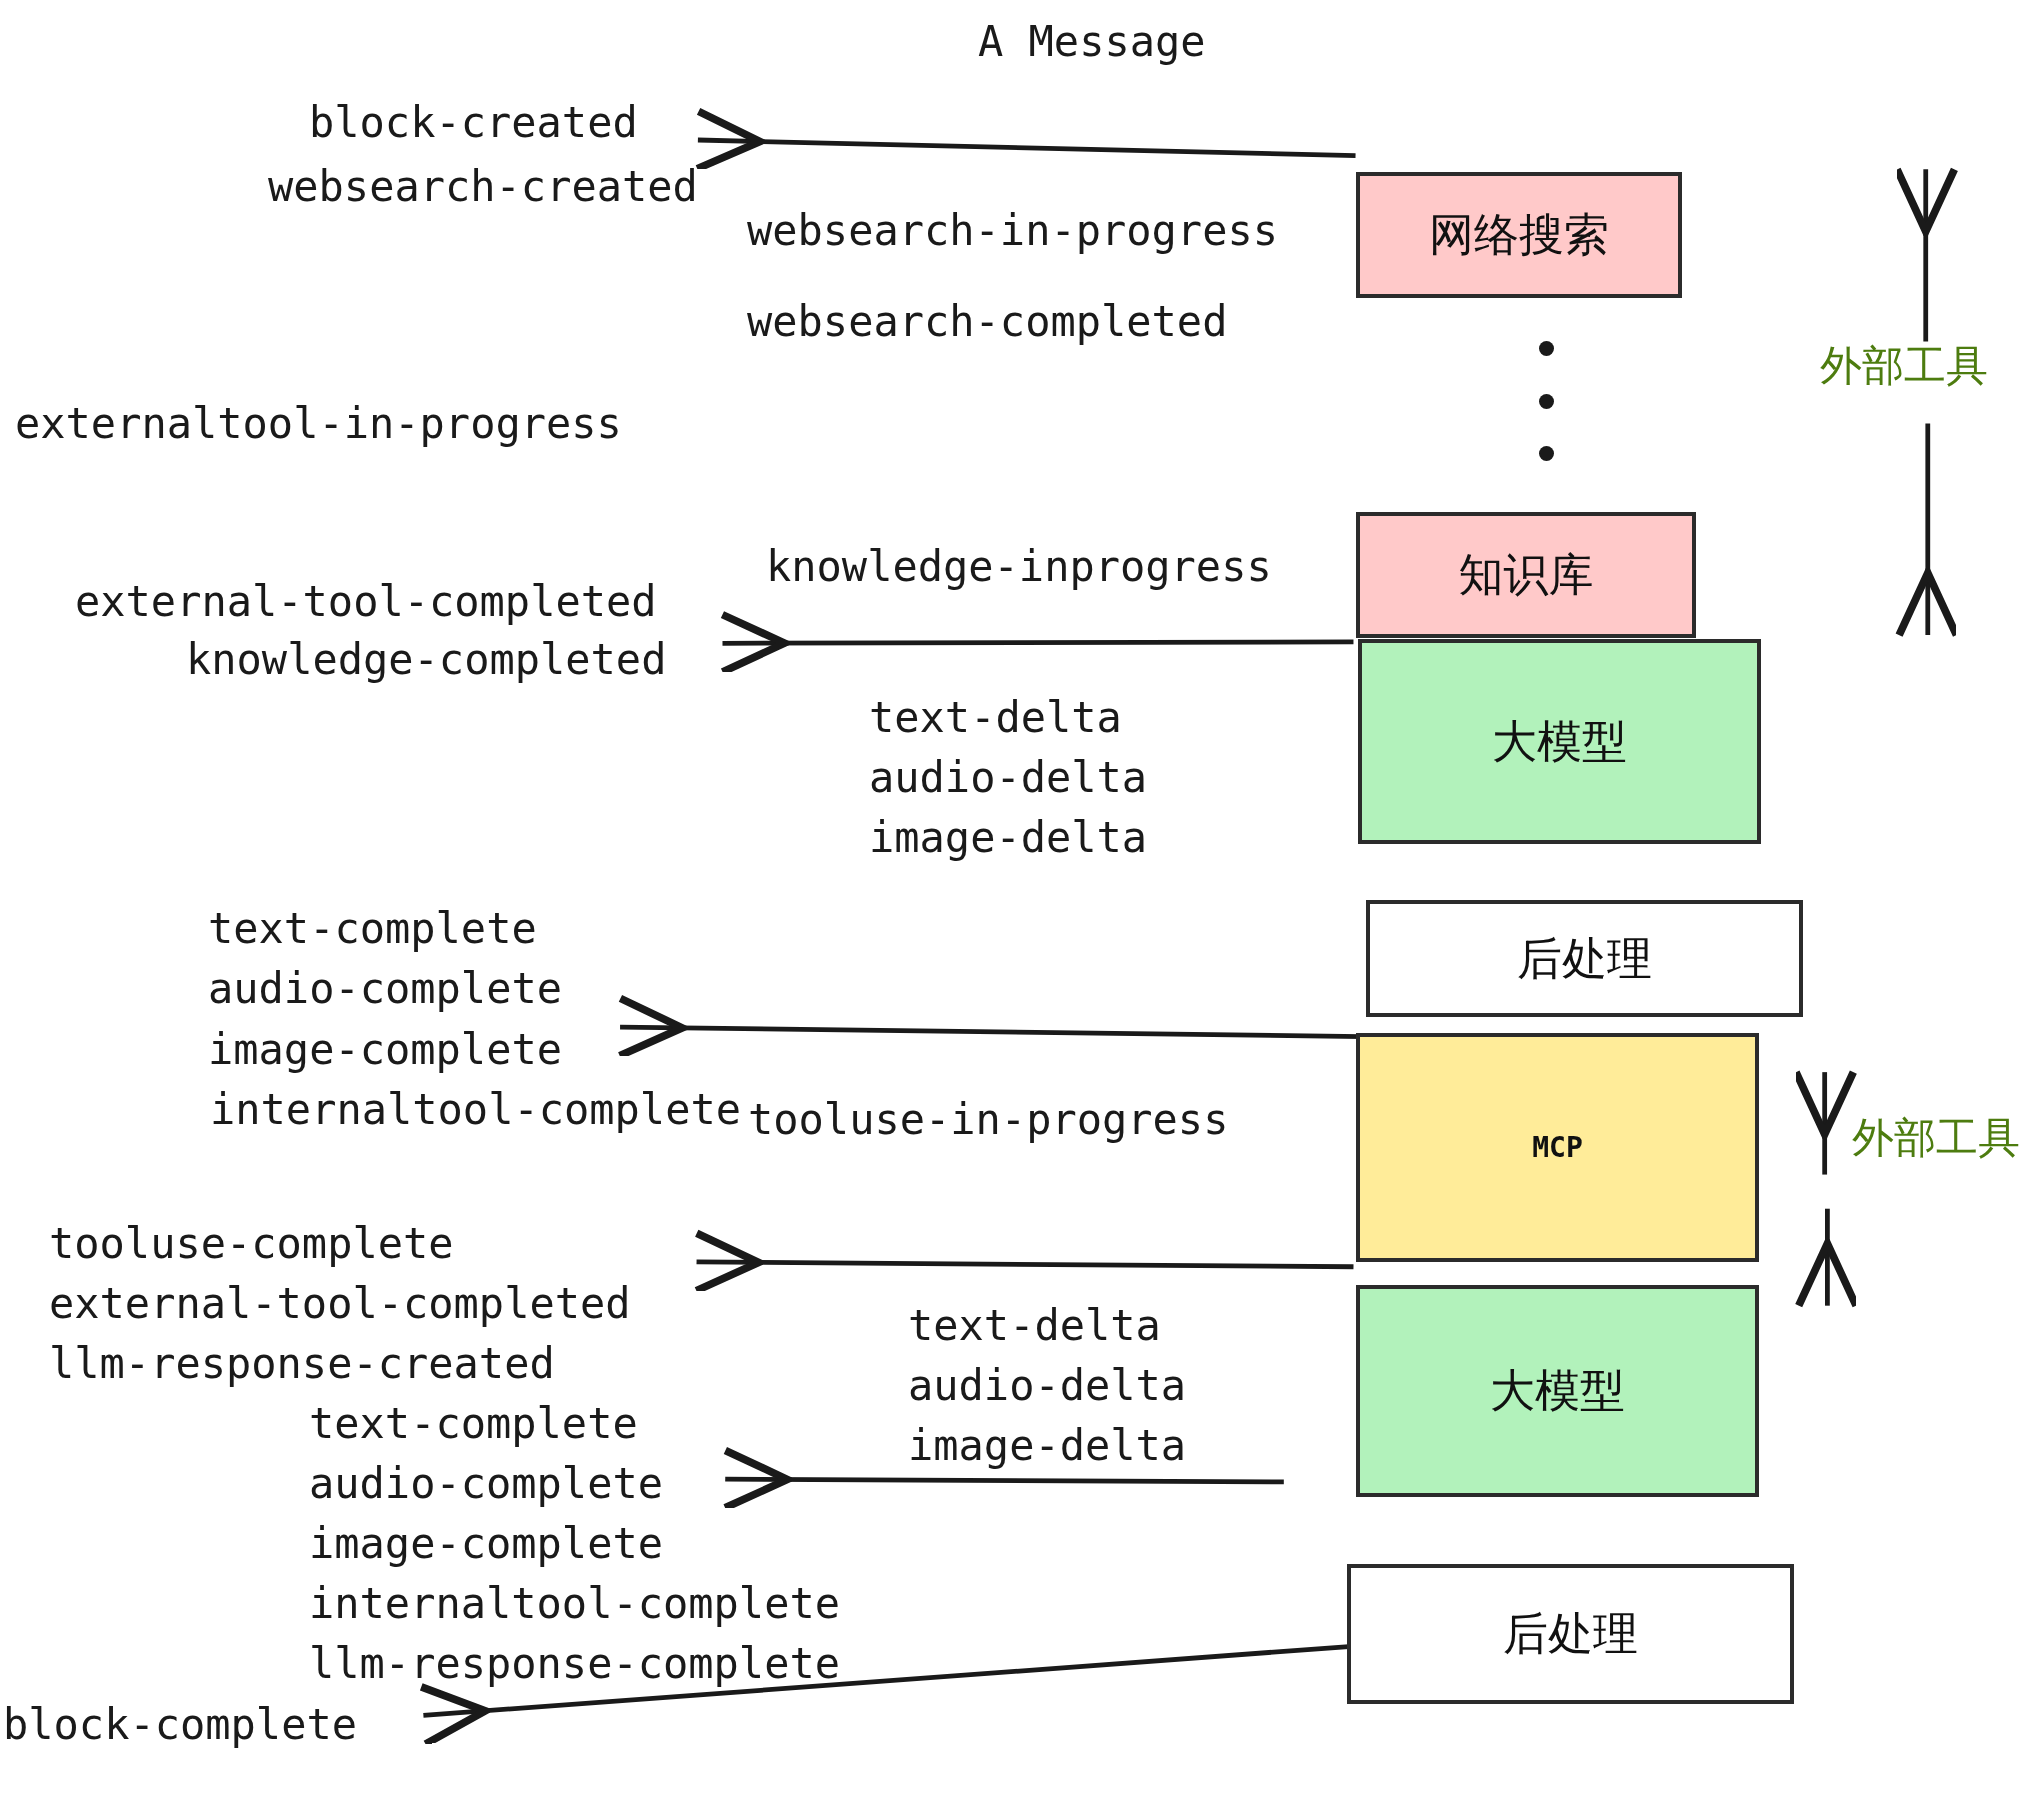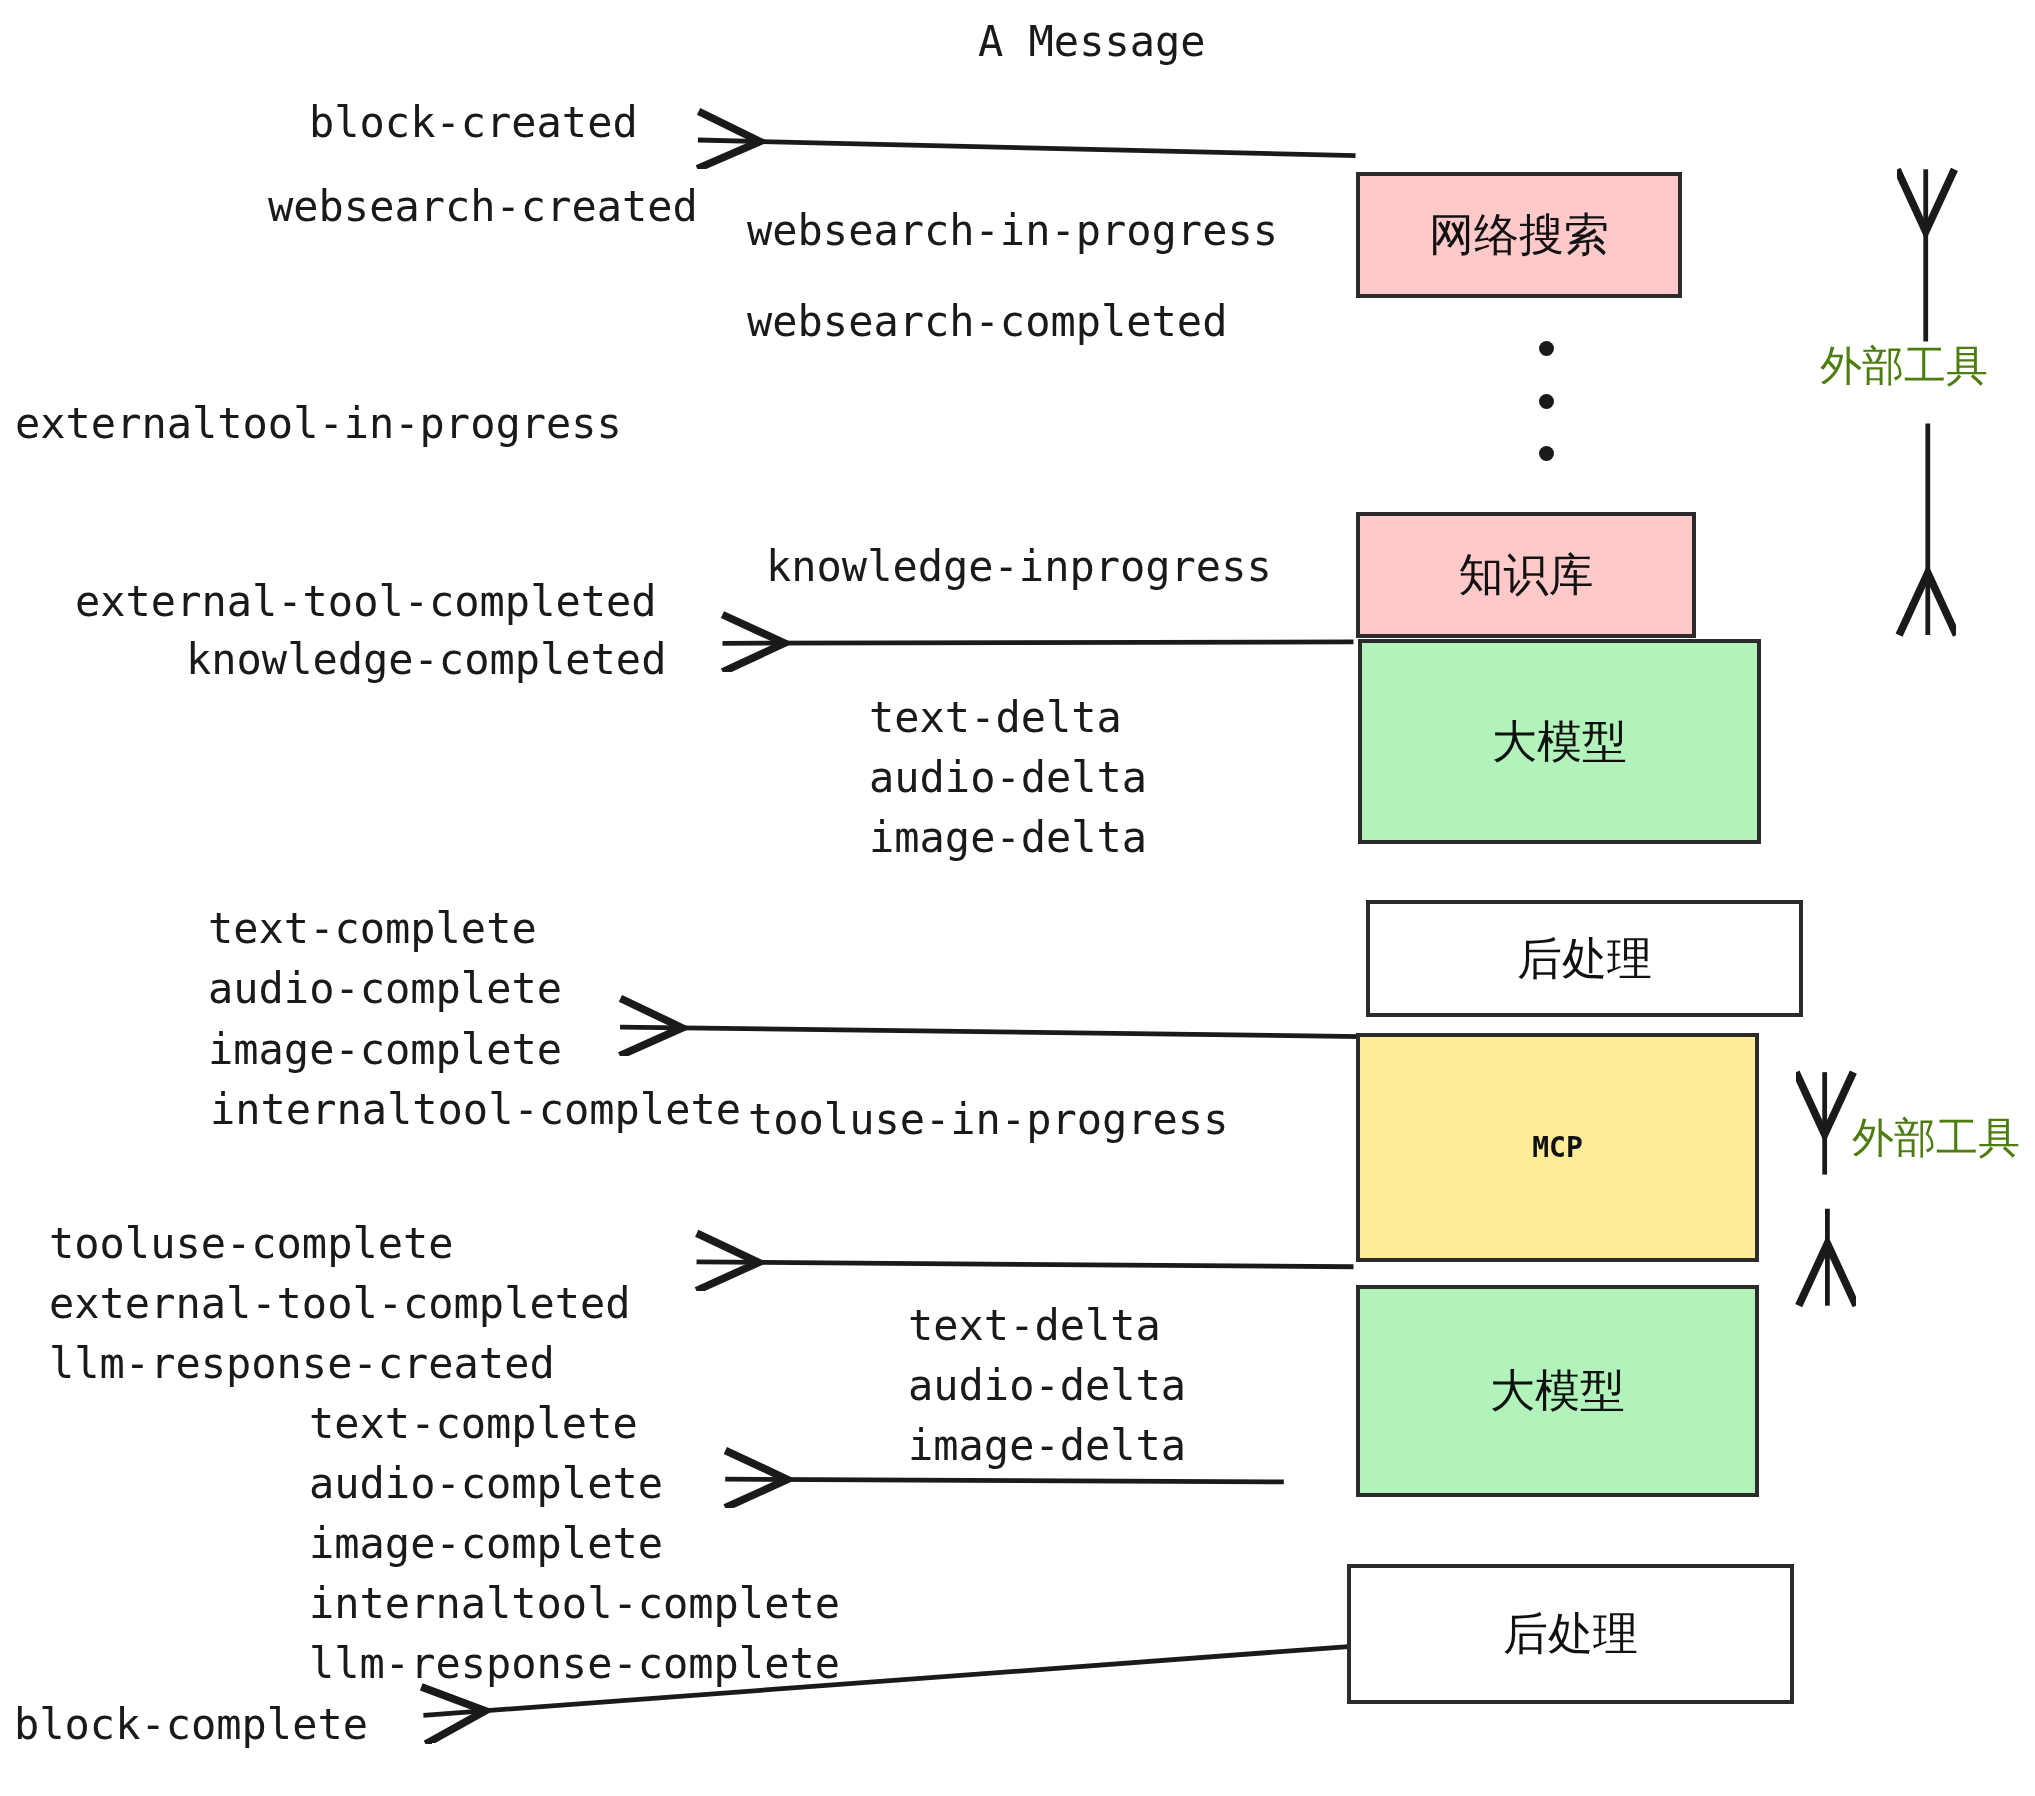--- a/index.html
+++ b/index.html
@@ -147,21 +147,21 @@
   </div>
 
   <div class="box" style="left:1347px; top:1564px; width:447px; height:140px; background:#ffffff;">
     <span>后处理</span>
   </div>
 
   <div class="vlabel" style="left:1820px; top:345px;">外部工具</div>
   <div class="vlabel" style="left:1852px; top:1117px;">外部工具</div>
 
   <div class="lbl" style="left:309px; top:102px;">block-created</div>
-  <div class="lbl" style="left:268px; top:166px;margin-top:20px;">websearch-created</div>
+  <div class="lbl" style="left:268px; top:166px;">websearch-created</div>
   <div class="lbl" style="left:747px; top:210px;">websearch-in-progress</div>
   <div class="lbl" style="left:747px; top:301px;">websearch-completed</div>
   <div class="lbl" style="left:15px; top:403px;">externaltool-in-progress</div>
 
   <div class="lbl" style="left:766px; top:546px;">knowledge-inprogress</div>
   <div class="lbl" style="left:75px; top:581px;">external-tool-completed</div>
   <div class="lbl" style="left:186px; top:639px;">knowledge-completed</div>
 
   <div class="lbl" style="left:869px; top:697px;">text-delta</div>
   <div class="lbl" style="left:869px; top:757px;">audio-delta</div>
@@ -180,16 +180,16 @@
   <div class="lbl" style="left:908px; top:1305px;">text-delta</div>
   <div class="lbl" style="left:908px; top:1365px;">audio-delta</div>
   <div class="lbl" style="left:908px; top:1425px;">image-delta</div>
 
   <div class="lbl" style="left:309px; top:1403px;">text-complete</div>
   <div class="lbl" style="left:309px; top:1463px;">audio-complete</div>
   <div class="lbl" style="left:309px; top:1523px;">image-complete</div>
   <div class="lbl" style="left:309px; top:1583px;">internaltool-complete</div>
   <div class="lbl" style="left:309px; top:1643px;">llm-response-complete</div>
 
-  <div class="lbl" style="left:14px; top:1704px;">block-complete</div>
+  <div class="lbl" style="left:3px; top:1704px;">block-complete</div>
 
 </div>
 
 
 </body></html>

